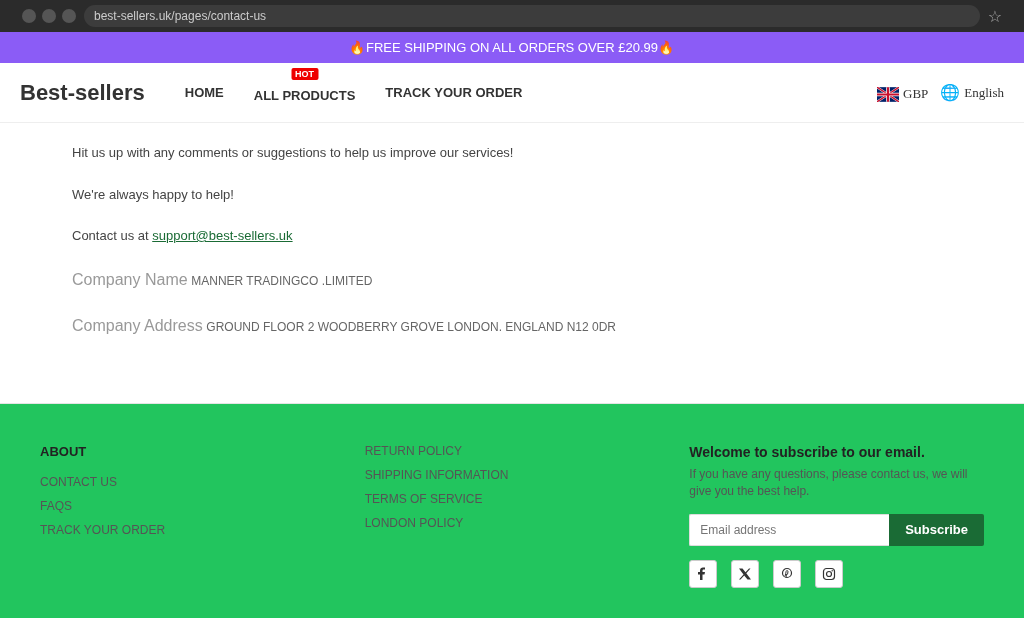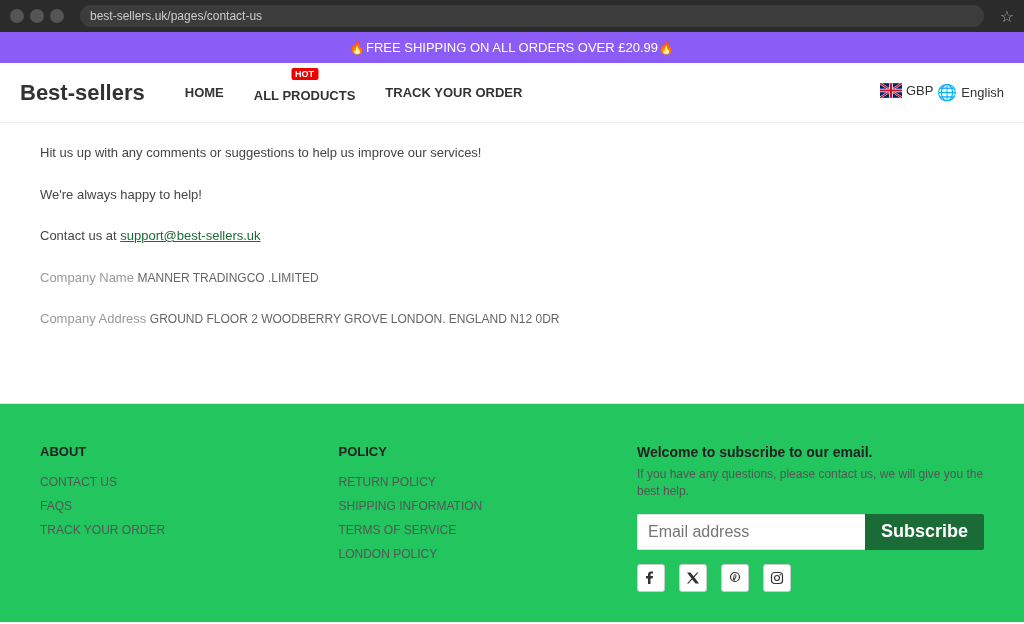--- a/index.html
+++ b/index.html
@@ -4,22 +4,21 @@
   <style>
     * { margin: 0; padding: 0; box-sizing: border-box; }
     body { font-family: Arial, sans-serif; font-size: 14px; color: #333; background: #fff; }
 
     
     .browser-chrome {
       background: #2b2b2b;
       height: 32px;
       display: flex;
       align-items: center;
-      padding: 0 10px;
-      gap: 8px;
+      padding: 0 22px;
     }
     .browser-controls {
       display: flex;
       align-items: center;
       gap: 6px;
     }
     .browser-btn {
       width: 14px; height: 14px;
       border-radius: 50%;
       background: #555;
@@ -92,23 +91,24 @@
       transform: translateX(-50%);
       background: #e00;
       color: #fff;
       font-size: 9px;
       font-weight: bold;
       padding: 1px 4px;
       border-radius: 2px;
     }
     .header-right {
       display: flex;
-      align-items: flex-start;
-      gap: 4px;
+      align-items: flex-end;
+      gap: 12px;
       margin-left: auto;
+      font-family: Liberation Serif, serif;
     }
     .currency-selector {
       display: flex;
       align-items: center;
       gap: 4px;
       font-size: 13px;
       cursor: pointer;
     }
     .uk-flag {
       width: 22px;
@@ -129,28 +129,29 @@
     
     .main-content {
       padding: 20px 40px;
       min-height: 280px;
     }
     .content-line {
       margin-bottom: 22px;
       font-size: 13px;
       color: #444;
       line-height: 1.5;
+      margin-left: 32px;
     }
     .content-line a {
       color: #1a6b35;
       text-decoration: underline;
     }
     .content-label {
       color: #999;
-      font-size: 13px;
+      font-size: 16px;
     }
     .content-value {
       color: #666;
       font-size: 12px;
     }
 
     
     .footer {
       background: #22c55e;
       border-top: 1px solid #e5e5e5;
@@ -189,31 +190,31 @@
     .email-form {
       display: flex;
       gap: 0;
       margin-bottom: 14px;
     }
     .email-input {
       flex: 1;
       border: 1px solid #ddd;
       border-right: none;
       padding: 8px 10px;
-      font-size: 16px;
+      font-size: 12px;
       color: #999;
       outline: none;
       border-radius: 2px 0 0 2px;
     }
     .subscribe-btn {
       background: #1a6b35;
       color: #fff;
       border: none;
       padding: 4px 16px;
-      font-size: 18px;
+      font-size: 13px;
       font-weight: 600;
       cursor: pointer;
       border-radius: 0 2px 2px 0;
       white-space: nowrap;
     }
     .social-icons {
       display: flex;
       gap: 14px;
       align-items: center;
     }
@@ -298,21 +299,20 @@
 <footer class="footer">
 
   <div class="footer-col">
     <h3>ABOUT</h3>
     <a class="footer-link">CONTACT US</a>
     <a class="footer-link">FAQS</a>
     <a class="footer-link">TRACK YOUR ORDER</a>
   </div>
 
   <div class="footer-col">
-    <h3>POLICY</h3>
     <a class="footer-link">RETURN POLICY</a>
     <a class="footer-link">SHIPPING INFORMATION</a>
     <a class="footer-link">TERMS OF SERVICE</a>
     <a class="footer-link">LONDON POLICY</a>
   </div>
 
   <div class="footer-col email-section">
     <h3>Welcome to subscribe to our email.</h3>
     <p>If you have any questions, please contact us, we will give you the best help.</p>
     <div class="email-form">

